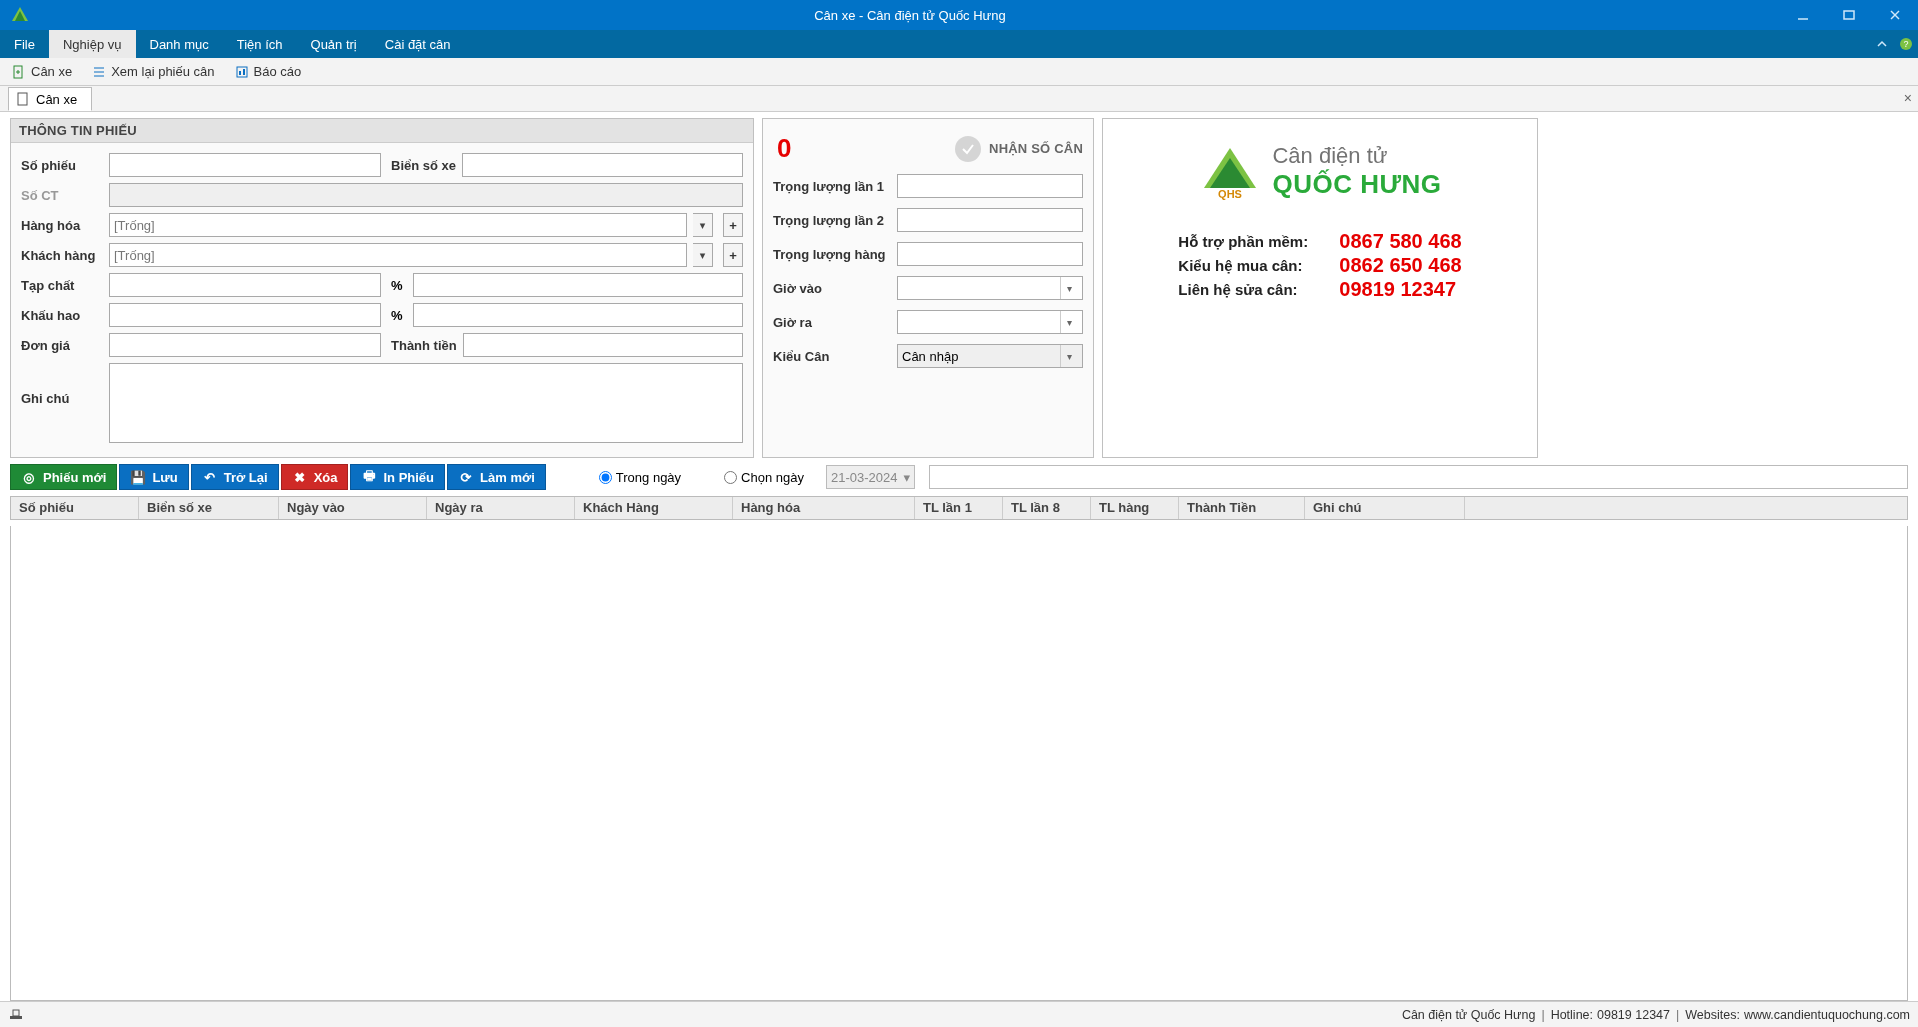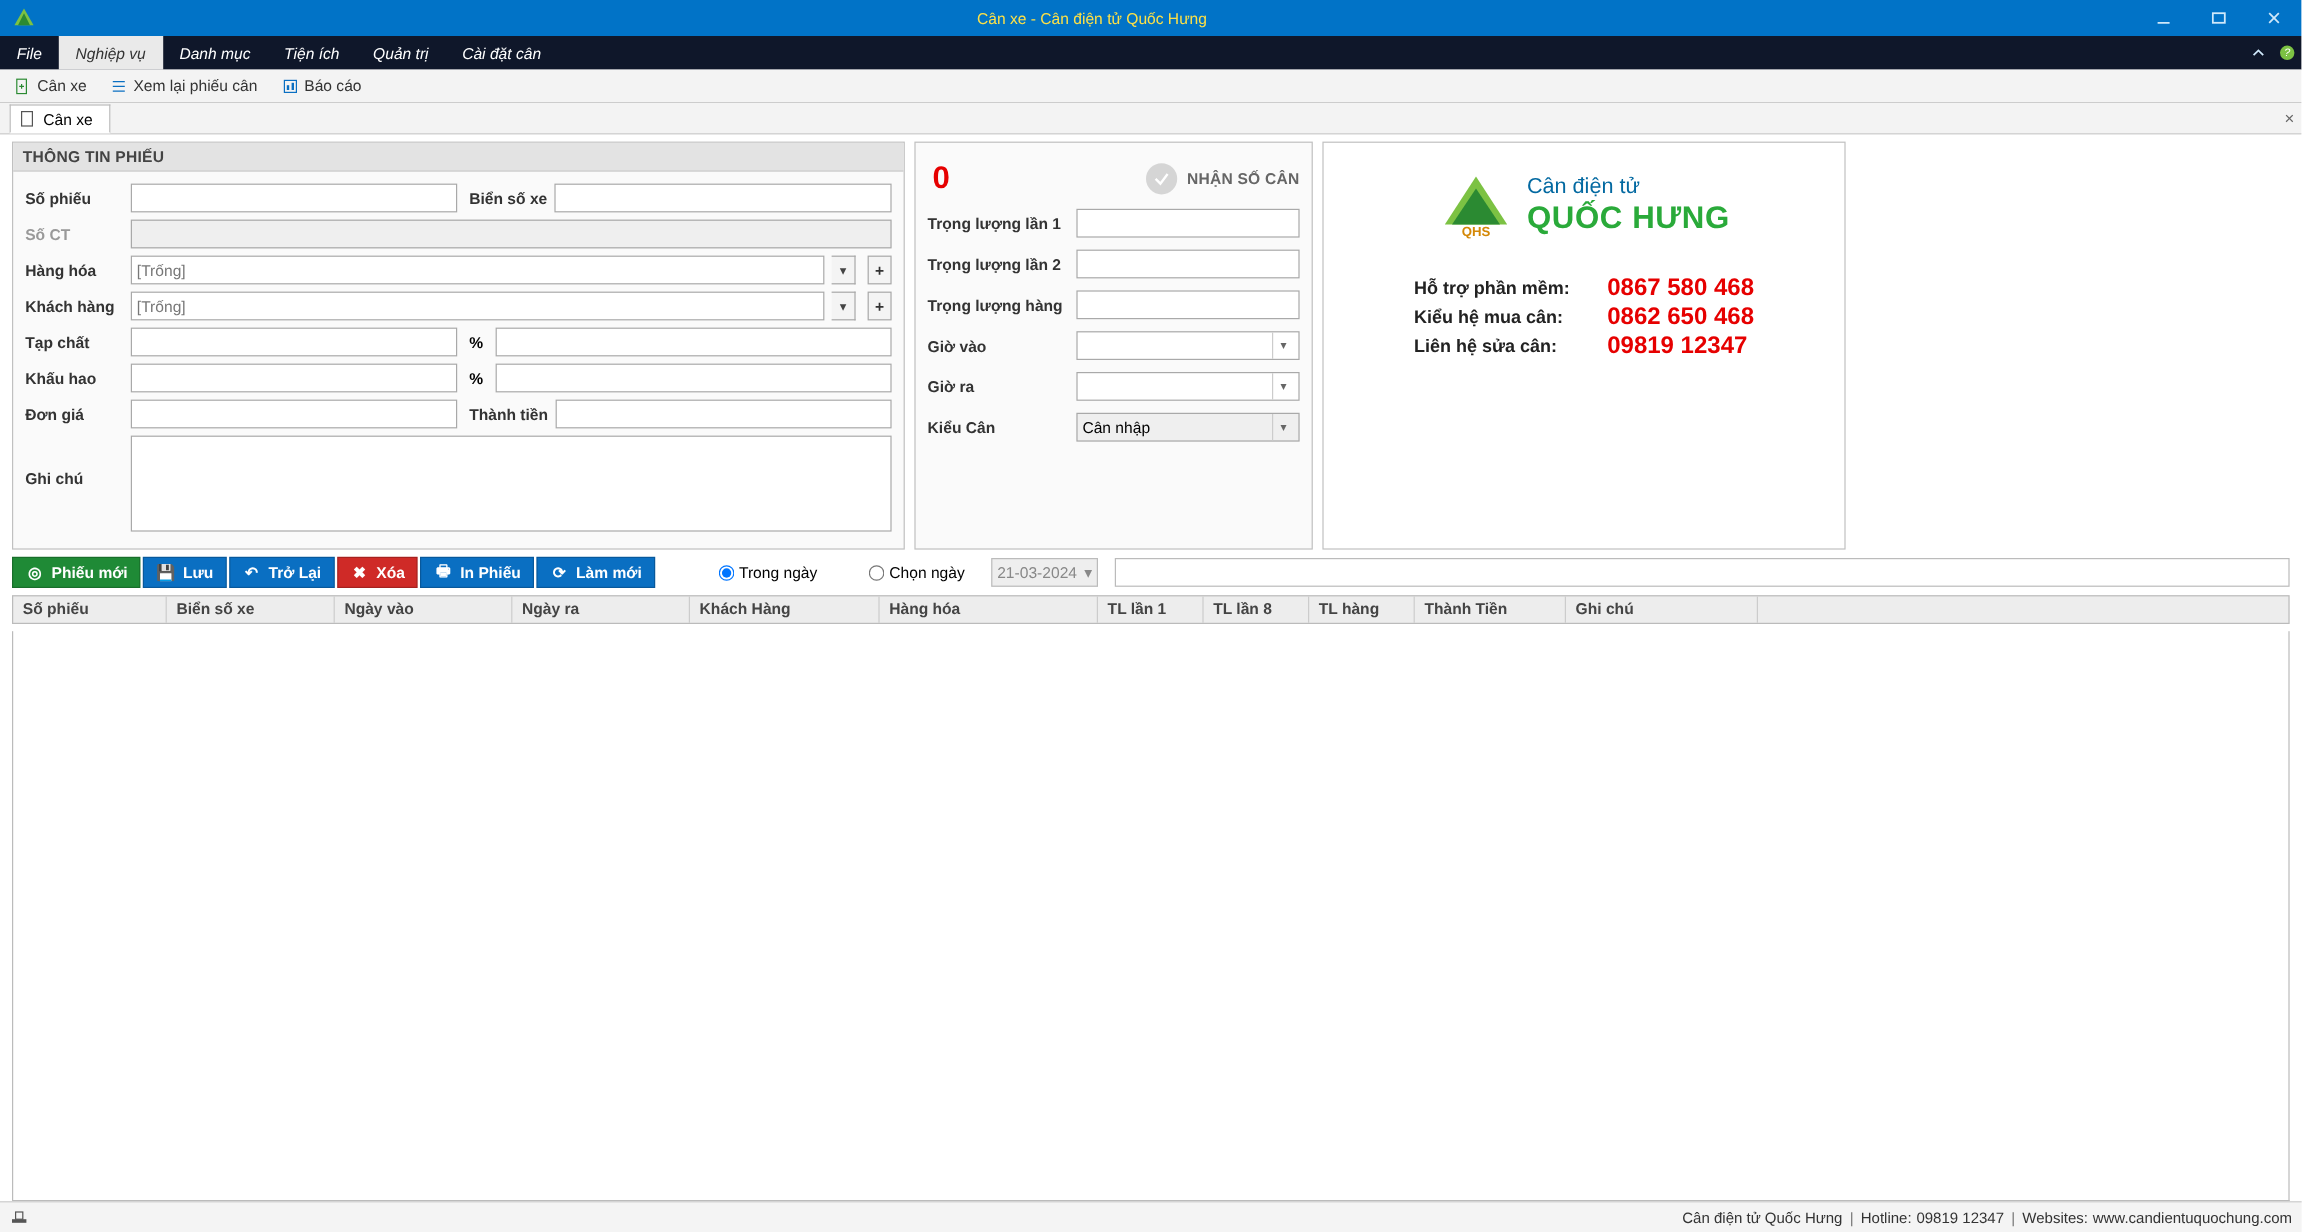--- a/index.html
+++ b/index.html
@@ -1,25 +1,25 @@
 <!DOCTYPE html>
 <html><head>
 <meta charset="utf-8">
 <style>
 * { box-sizing: border-box; margin: 0; padding: 0; font-family: "Segoe UI", Tahoma, sans-serif; }
 html, body { width: 1918px; height: 1027px; background: #fff; overflow: hidden; font-size: 13px; }
 
 
-.titlebar { height: 30px; background: #0173c7; display: flex; align-items: center; color: #fde047; }
+.titlebar { height: 30px; background: #0173c7; display: flex; align-items: center; color: #ffffff; }
 .titlebar .app-icon { width: 28px; height: 28px; margin: 0 6px; display: flex; align-items: center; justify-content: center; }
 .titlebar .title-text { flex: 1; text-align: center; font-size: 13px; }
 .titlebar .win-btn { width: 46px; height: 30px; display: flex; align-items: center; justify-content: center; color: #cfe8fa; font-size: 14px; cursor: default; }
 
 
-.menubar { height: 28px; background: #0f172a; display: flex; align-items: stretch; color: #fff; font-style: italic; }
+.menubar { height: 28px; background: #0369a1; display: flex; align-items: stretch; color: #fff; }
 .menubar .menu-item { padding: 0 14px; display: flex; align-items: center; font-size: 13px; cursor: default; }
 .menubar .menu-item.active { background: #eaeaea; color: #333; }
 .menubar .spacer { flex: 1; }
 .menubar .collapse-icon { width: 24px; display:flex; align-items:center; justify-content:center; color:#cfe8fa;}
 .menubar .help-icon { width: 24px; display:flex; align-items:center; justify-content:center;}
 
 
 .ribbon { height: 28px; background: #f3f3f3; border-bottom: 1px solid #ccc; display: flex; align-items: center; padding: 0 8px; gap: 12px; }
 .ribbon .ribbon-item { display: flex; align-items: center; gap: 5px; font-size: 13px; color: #333; cursor:default; padding:2px 4px;}
 .ribbon .ribbon-item .rb-icon { width:14px; height:14px; display:inline-flex; align-items:center; justify-content:center; }
@@ -59,21 +59,21 @@
 .wrow { display:flex; align-items:center; margin-top:10px; gap:8px;}
 .wrow label { width:116px; font-weight:bold; color:#333;}
 .wrow .inp { flex:1; }
 .wrow .combo-drop { flex:1; height:24px; border:1px solid #a9a9a9; background:#fff; display:flex; align-items:center; padding:0 4px; }
 .wrow .dd-caret { width:18px; height:22px; border-left:1px solid #ccc; display:flex; align-items:center; justify-content:center; font-size:10px; color:#666;}
 
 
 .company-panel { flex:0 0 436px; border:1px solid #c0c0c0; background:#fff; display:flex; flex-direction:column; align-items:center; padding:24px 10px; }
 .logo-row { display:flex; align-items:center; gap:10px; }
 .logo-text { display:flex; flex-direction:column; }
-.logo-text .t1 { font-size:18px; color:#0369a1; }
+.logo-text .t1 { font-size:22px; color:#737373; }
 .logo-text .t2 { font-size:26px; font-weight:bold; color:#2aaa3a; letter-spacing:.5px;}
 .info-lines { margin-top:30px; display:flex; flex-direction:column; gap:1px;}
 .info-line { display:flex; gap:16px; align-items:center;}
 .info-line .lbl { width:145px; font-weight:bold; font-size:15px; color:#222;}
 .info-line .val { font-size:20px; font-weight:bold; color:#e60000; }
 
 
 .actions-row { display:flex; align-items:center; gap:2px; }
 .act-btn { height:26px; display:flex; align-items:center; gap:6px; padding:0 10px; color:#fff; font-weight:bold; font-size:13px; border:1px solid rgba(0,0,0,.2); cursor:default;}
 .act-btn .aicon { width:16px; height:16px; display:inline-flex; align-items:center; justify-content:center; font-size:13px;}

